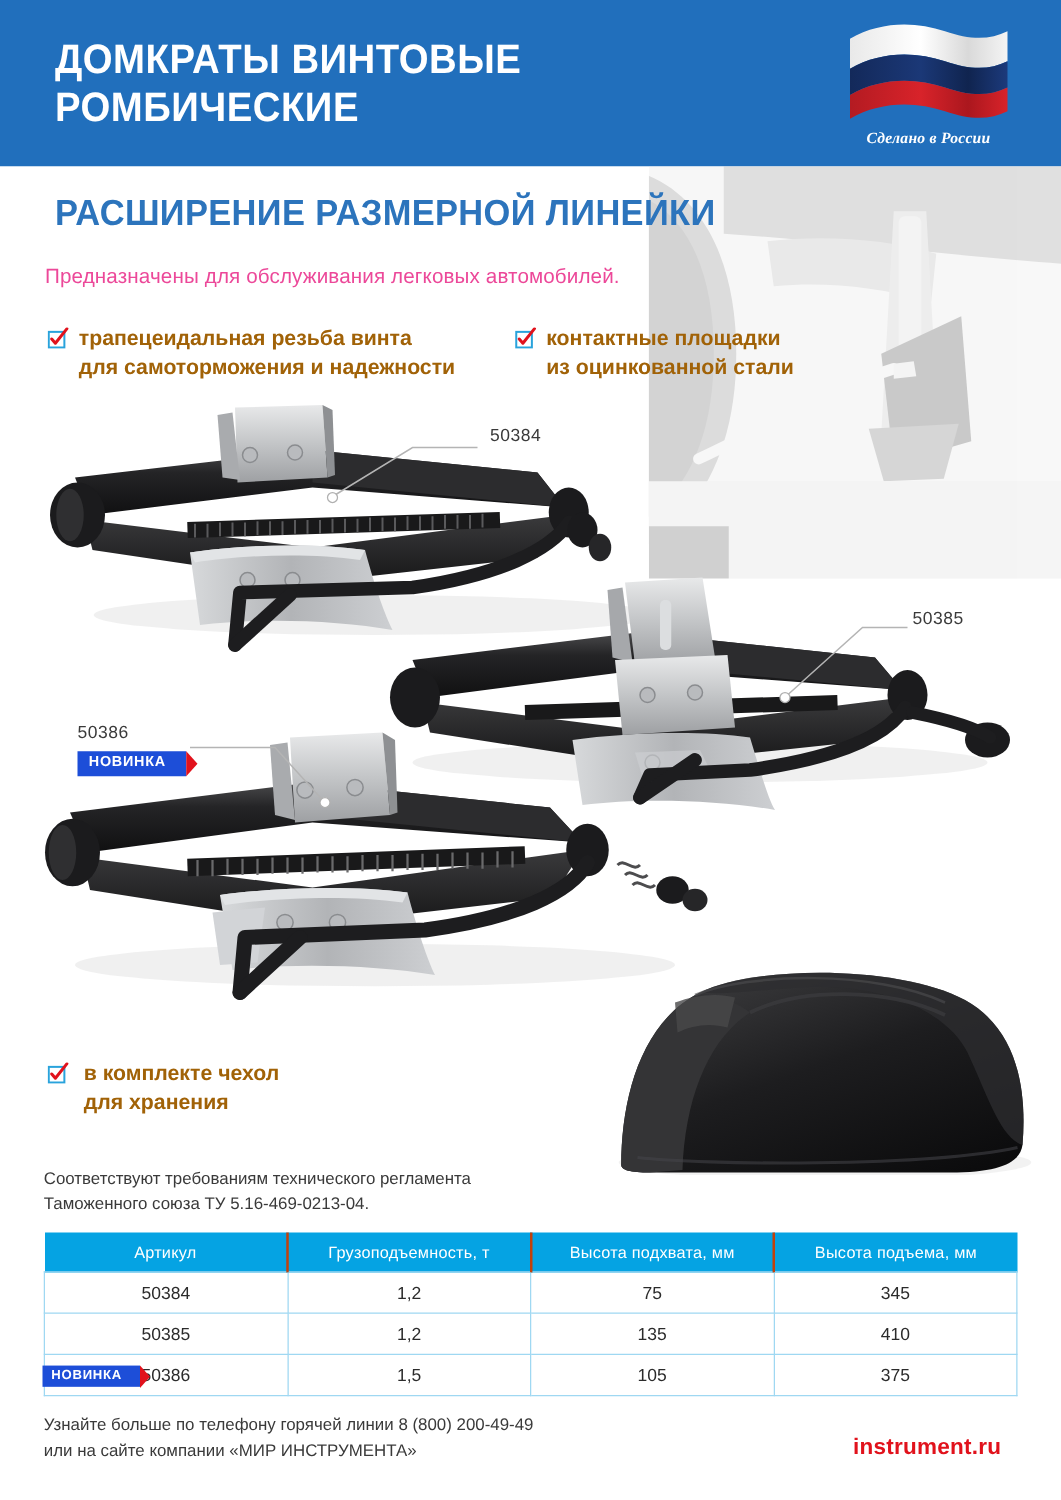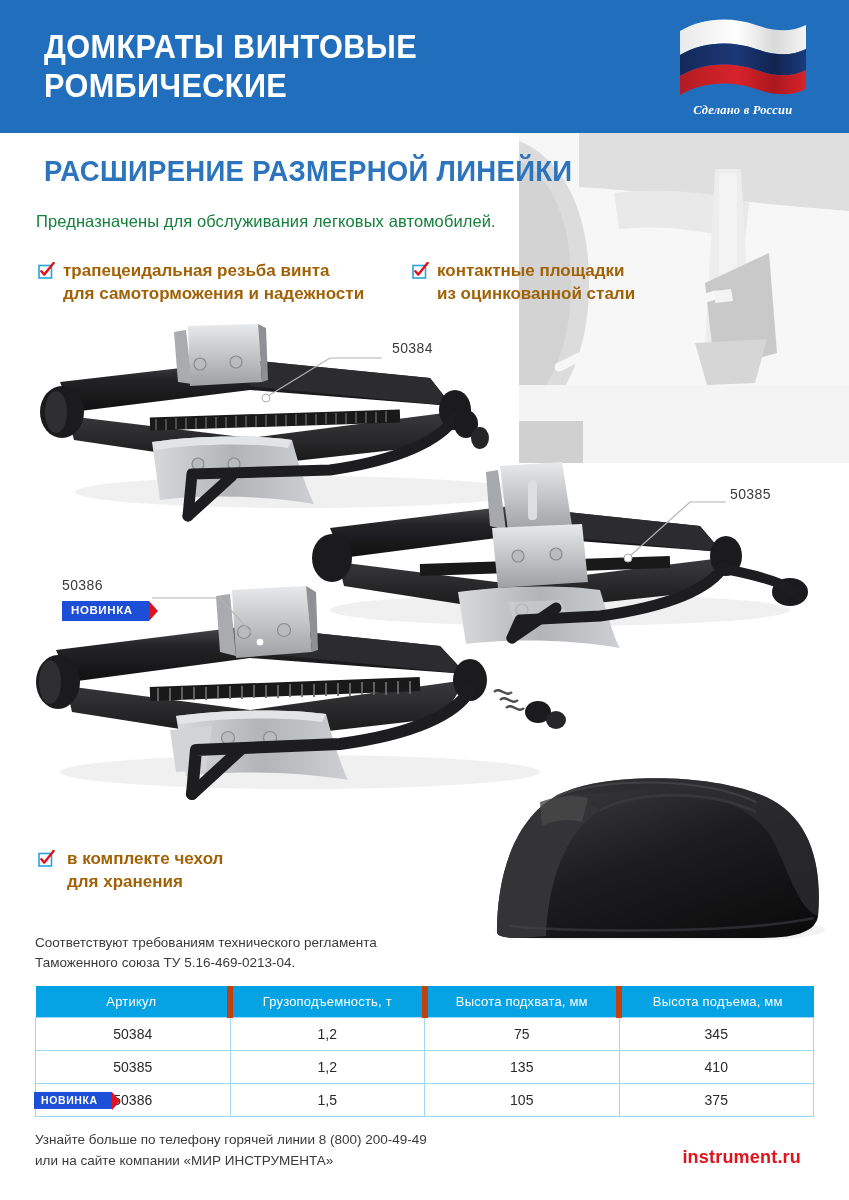--- a/index.html
+++ b/index.html
@@ -52,21 +52,21 @@
 
   
   .subtitle {
     position:absolute; left:44px; top:155px;
     color:#2c74bc; font-size:29px; font-weight:bold;
     letter-spacing:0.3px; text-transform:uppercase;
     transform:scaleX(0.95); transform-origin:left center;
   }
   .lead {
     position:absolute; left:36px; top:212px;
-    font-size:16.5px; color:#15803d; letter-spacing:0.1px;
+    font-size:16.5px; color:#ec4899; letter-spacing:0.1px;
   }
 
   
   .feature {
     position:absolute; display:flex; align-items:flex-start; gap:8px;
   }
   .feature-1 { left:38px;  top:260px; }
   .feature-2 { left:412px; top:260px; }
   .feature-3 { left:38px;  top:848px;gap:12px; }
   .check-icon { flex:0 0 auto; margin-top:2px; }
@@ -115,21 +115,21 @@
 
   
   .spec-table {
     position:absolute; left:35px; top:986px; width:779px;
     border-collapse:collapse; table-layout:fixed;
   }
   .spec-table th {
     background:#05a3e3; color:#ffffff;
     font-size:13px; font-weight:normal;
     padding:8px 4px; text-align:center;
-    border-right:6px solid #c2410c;
+    border-right:2px solid #c2410c;
     letter-spacing:0.2px;
   }
   .spec-table th:last-child { border-right:none; }
   .spec-table td {
     font-size:14px; color:#2b2b2b; text-align:center;
     padding:8px 4px; height:31px;
     border:1px solid #9fd8f2;
   }
   .spec-table tr td:first-child { position:relative; }
   .row-badge {

